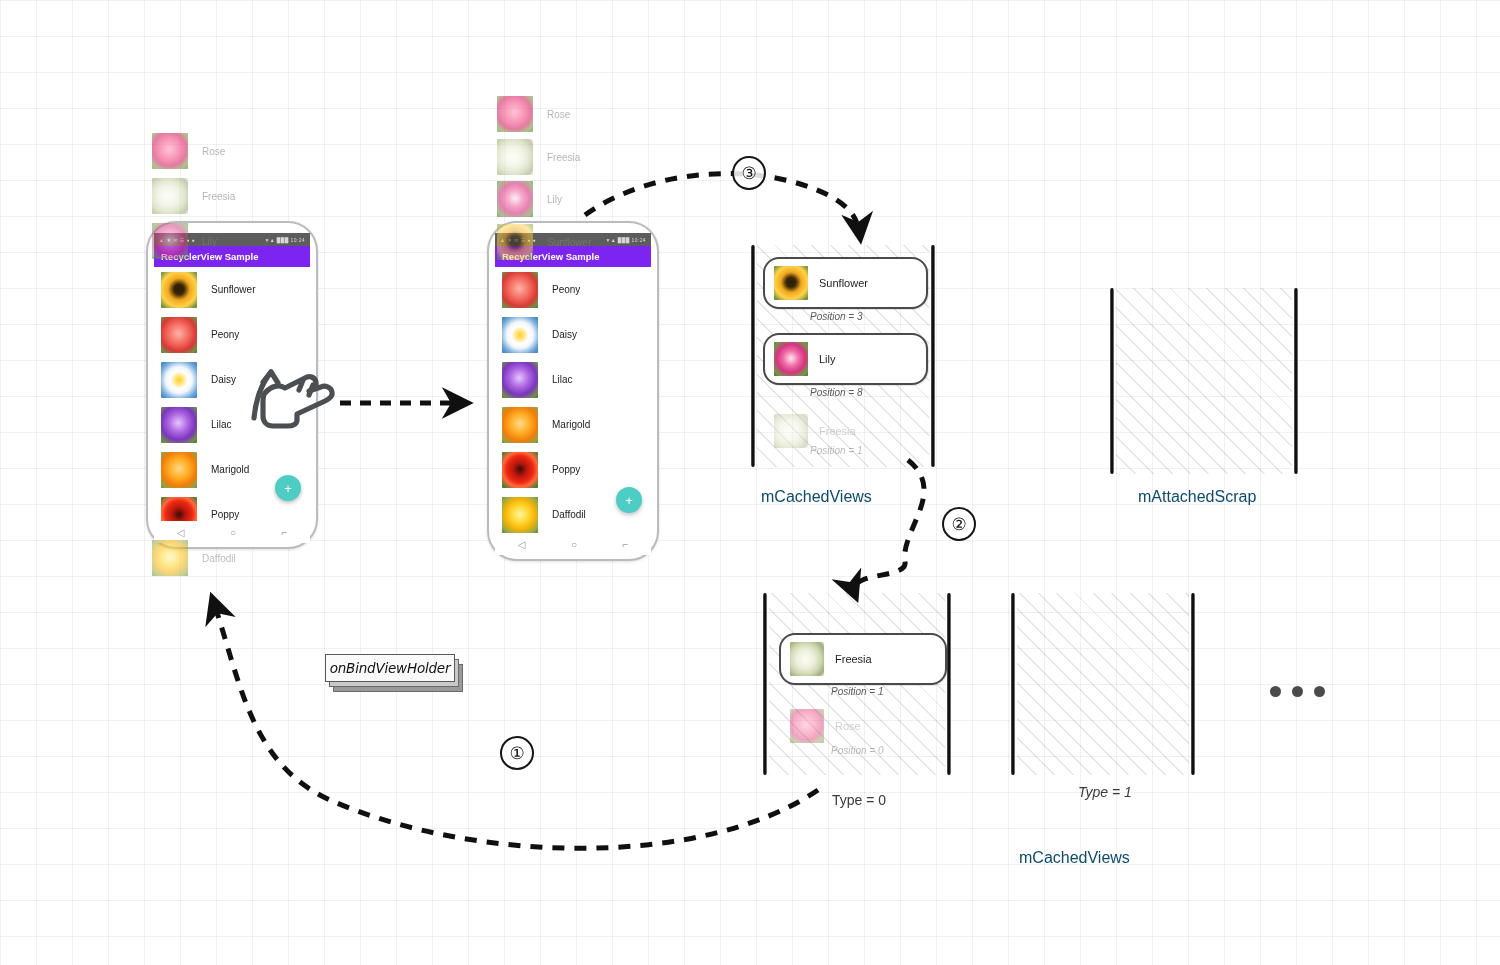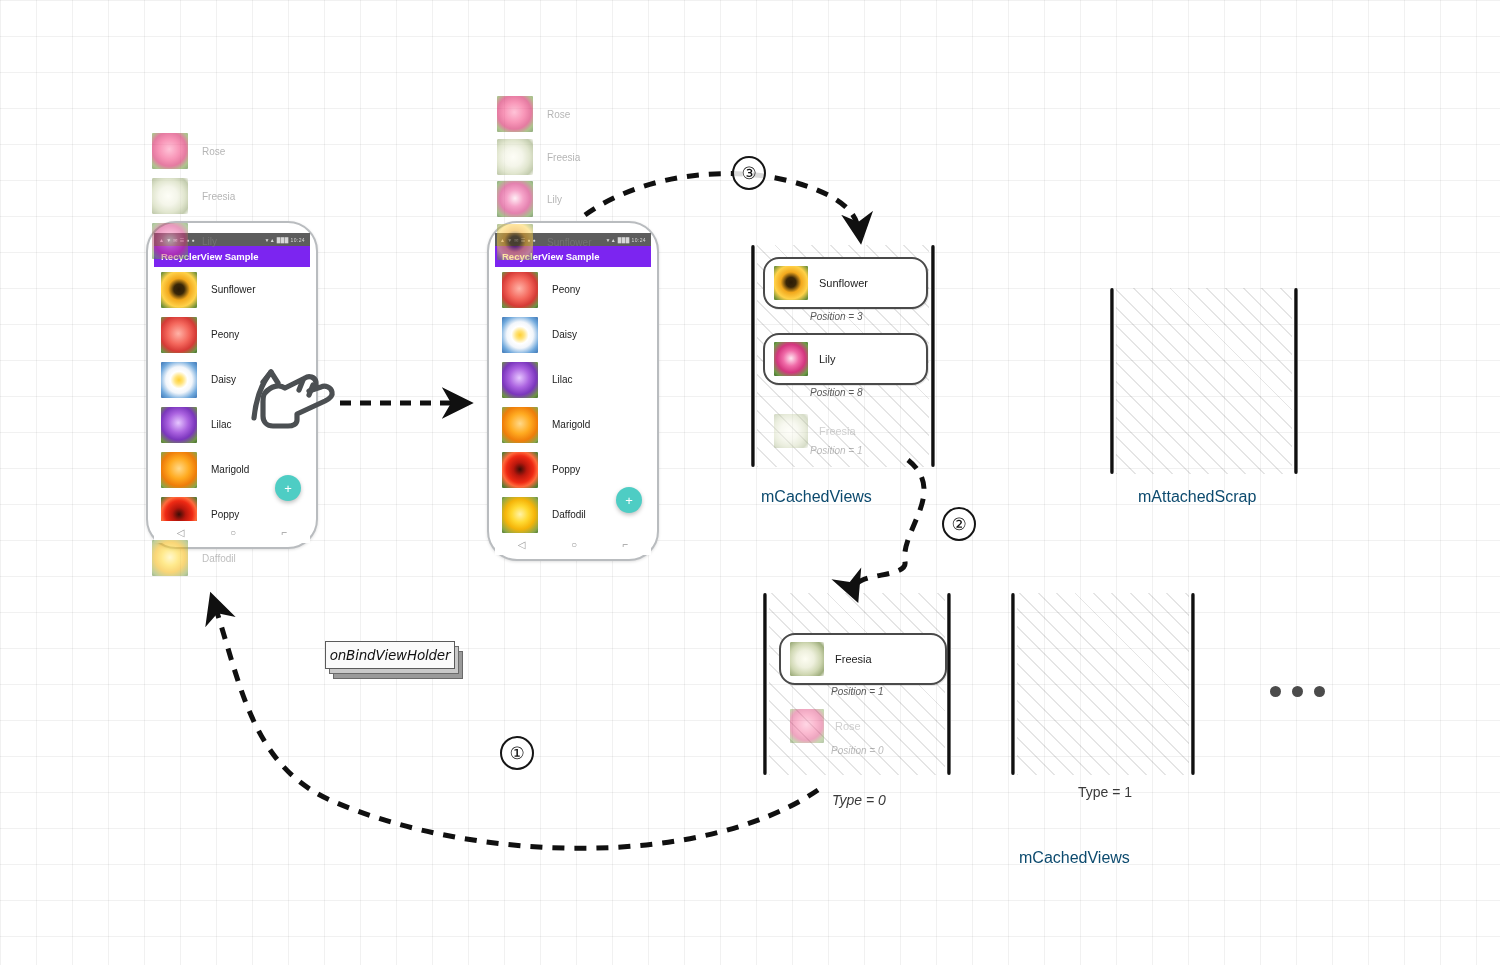--- a/index.html
+++ b/index.html
@@ -64,21 +64,21 @@
 
   .ellipsis{position:absolute;display:flex;gap:11px;}
   .ellipsis i{width:11px;height:11px;border-radius:50%;background:#4b4b4b;display:block;}
 
   .step{position:absolute;width:30px;height:30px;border:2px solid #151515;border-radius:50%;
         display:flex;align-items:center;justify-content:center;font-size:17px;color:#101010;
         background:rgba(255,255,255,0.85);}
 
   
   .note{position:absolute;}
-  .note .sheet{position:absolute;background:#f4f4f4;border:1.5px solid #5a5a5a;}
+  .note .sheet{position:absolute;background:#f4f4f4;border:1.5px solid #5a5a5a;margin-top:13px;}
   .note .sheet.s3{left:8px;top:10px;background:#9a9a9a;border-color:#6a6a6a;}
   .note .sheet.s2{left:4px;top:5px;background:#c9c9c9;border-color:#6a6a6a;}
   .note .sheet.s1{left:0;top:0;background:#fafafa;display:flex;align-items:center;justify-content:center;}
   .note-text{font-family:"DejaVu Sans", sans-serif;font-size:13.5px;color:#101010;
              font-style:italic;letter-spacing:-.2px;white-space:nowrap;}
 </style>
 </head>
 <body>
 
 <style>
@@ -289,28 +289,28 @@
     <span class="row-label">Freesia</span>
   </div>
   <span class="pos" style="left:74px;top:93px;">Position = 1</span>
 
   <div class="card faint" style="left:22px;top:108px;width:155px;height:46px;border-color:transparent;box-shadow:none;background:transparent;">
     <span class="thumb fl-rose"></span>
     <span class="row-label">Rose</span>
   </div>
   <span class="pos faint" style="left:74px;top:152px;text-align:center;">Position = 0</span>
 </div>
-<span class="type-label" style="left:832px;top:792px;font-style:italic;">Type = 0</span>
+<span class="type-label" style="left:832px;top:792px;">Type = 0</span>
 
 <div class="pool" style="left:1005px;top:593px;width:196px;height:182px;">
   <span class="hatch"></span>
   <span class="bar l"></span>
   <span class="bar r"></span>
 </div>
-<span class="type-label" style="left:1078px;top:784px;">Type = 1</span>
+<span class="type-label" style="left:1078px;top:784px;font-style:italic;">Type = 1</span>
 
 <div class="ellipsis" style="left:1270px;top:686px;">
   <i></i>
     <i></i>
     <i></i>
 </div>
 
 <span class="container-label" style="left:1019px;top:849px;">mCachedViews</span>
 
 <div class="step" style="left:500px;top:736px;">

